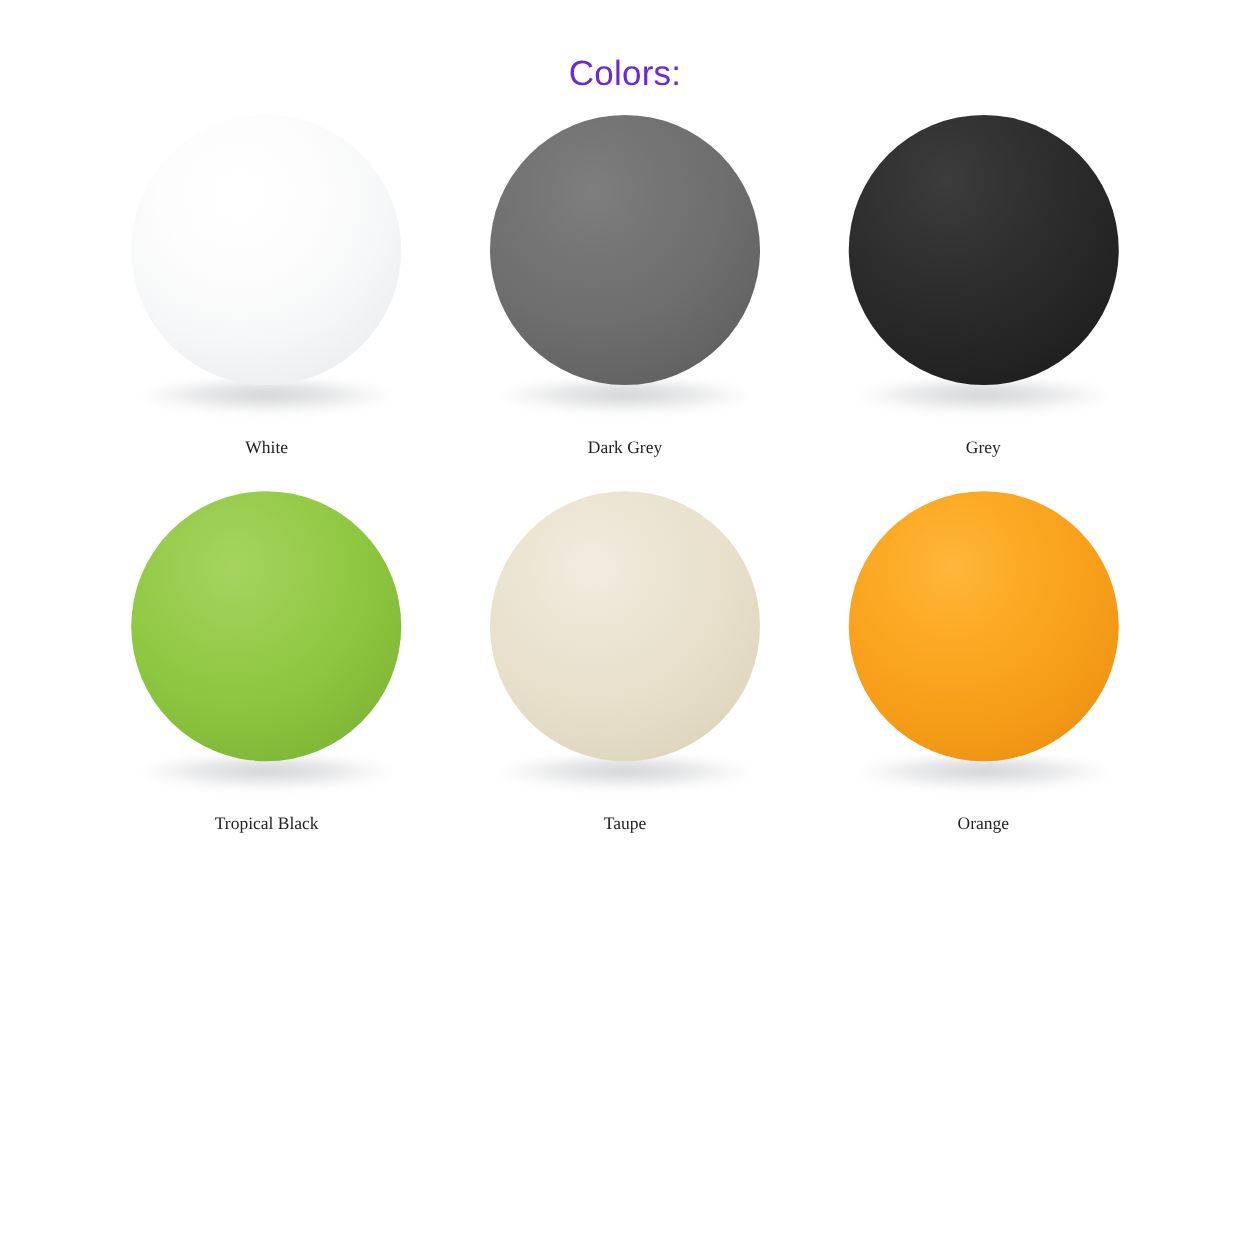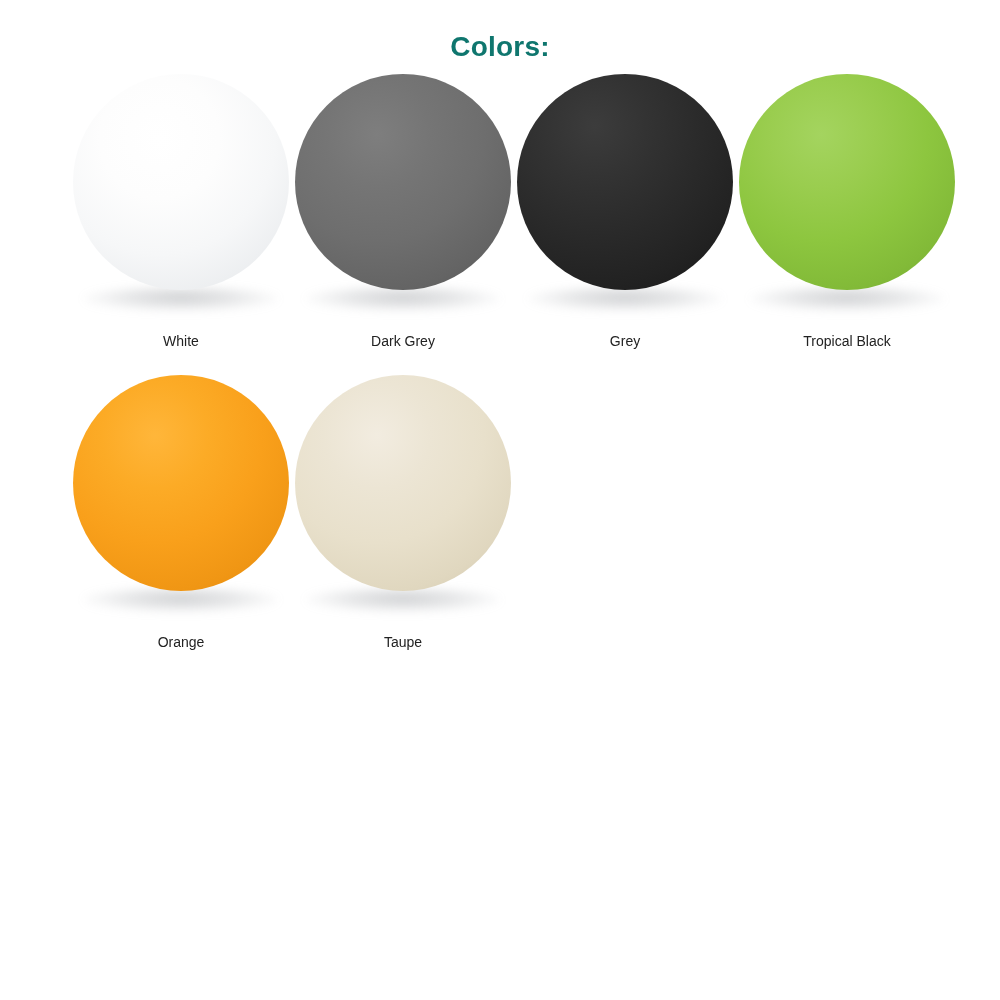--- a/index.html
+++ b/index.html
@@ -18,35 +18,36 @@
   .page {
     position: relative;
     width: 1000px;
     height: 1000px;
     box-sizing: border-box;
   }
 
   .page-title {
     text-align: center;
     font-size: 28px;
-    font-weight: 700;
-    color: #0f766e;
+    font-weight: 400;
+    color: #6d28d9;
     letter-spacing: 0.2px;
-    margin: 4px;
+    margin: 16px;
     padding-top: 26px;
     line-height: 34px;
   }
 
   .swatch-grid {
     display: grid;
-    grid-template-columns: repeat(4, 1fr);
+    grid-template-columns: repeat(3, 1fr);
     grid-auto-rows: 301px;
     width: 860px;
     margin: 10px auto 0 auto;
     padding: 0;
+    font-family: Liberation Serif, serif;
   }
 
   .swatch-cell {
     position: relative;
     display: flex;
     flex-direction: column;
     align-items: center;
     justify-content: flex-start;
   }
 
@@ -199,26 +200,26 @@
       <div class="swatch-cell">
         <div class="sphere-wrap">
           <div class="sphere-shadow"></div>
           <div class="sphere green"></div>
         </div>
         <div class="swatch-label">Tropical Black</div>
       </div>
       <div class="swatch-cell">
         <div class="sphere-wrap">
           <div class="sphere-shadow"></div>
+          <div class="sphere taupe"></div>
+        </div>
+        <div class="swatch-label">Taupe</div>
+      </div>
+      <div class="swatch-cell">
+        <div class="sphere-wrap">
+          <div class="sphere-shadow"></div>
           <div class="sphere orange"></div>
         </div>
         <div class="swatch-label">Orange</div>
       </div>
-      <div class="swatch-cell">
-        <div class="sphere-wrap">
-          <div class="sphere-shadow"></div>
-          <div class="sphere taupe"></div>
-        </div>
-        <div class="swatch-label">Taupe</div>
-      </div>
     </div>
 
 </div>
 
 </body></html>

